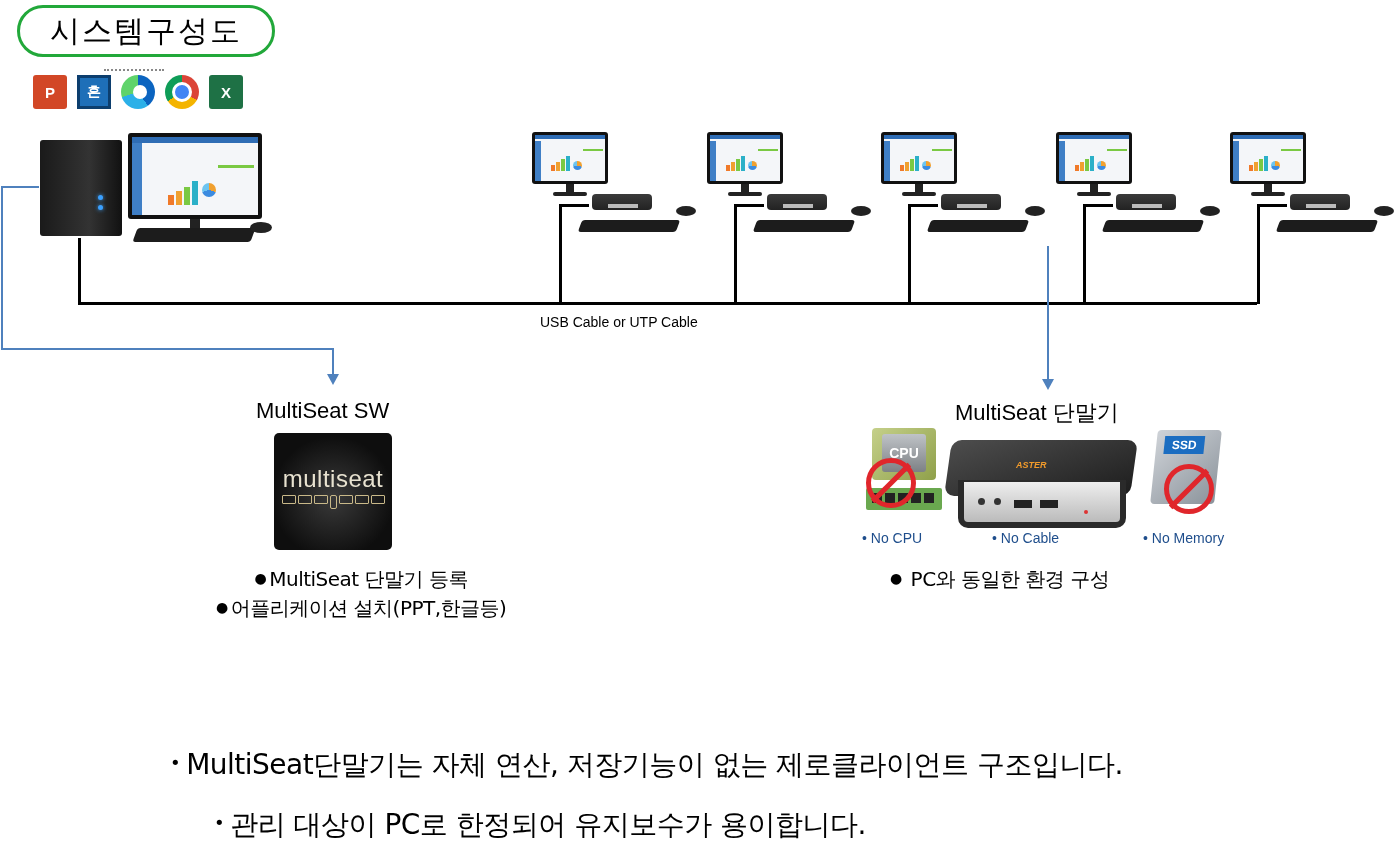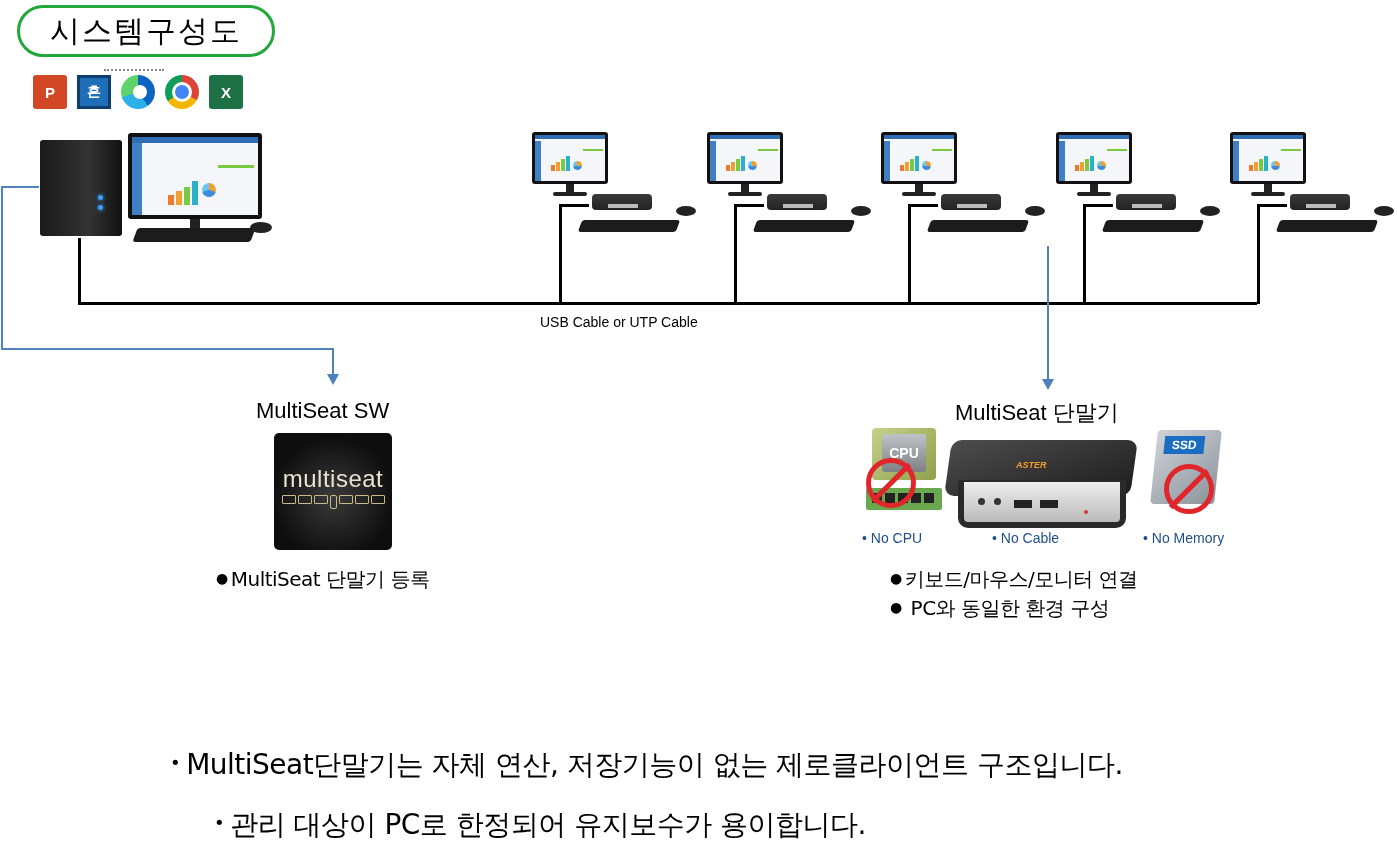--- a/index.html
+++ b/index.html
@@ -283,20 +283,21 @@
       <div class="seat"></div>
       <div class="seat"></div>
       <div class="seat mid"></div>
     <div class="seat"></div>
       <div class="seat"></div>
       <div class="seat"></div>
   </div>
 </div>
 <div class="abs bullets" style="left:216px;top:564px;text-align:center;">
   <div><span class="dot">●</span><span>MultiSeat  단말기 등록</span></div>
+  <div><span class="dot">●</span><span>어플리케이션 설치(PPT,한글등)</span></div>
 </div>
 
 <div class="abs section-title" style="left:955px;top:398px;">MultiSeat 단말기</div>
 
 <div class="abs hw-cpu">
   <div class="chip">
       <div class="die">CPU</div>
     </div>
   <div class="ram"></div>
   <div class="no-sign" style="left:0px;top:30px;"></div>
@@ -319,21 +320,20 @@
     <div class="ssd-label">SSD</div>
   </div>
   <div class="no-sign" style="left:10px;top:34px;"></div>
 </div>
 
 <div class="abs hw-caption" style="left:862px;top:530px;">• No CPU</div>
 <div class="abs hw-caption" style="left:992px;top:530px;">• No Cable</div>
 <div class="abs hw-caption" style="left:1143px;top:530px;">• No Memory</div>
 
 <div class="abs bullets" style="left:890px;top:564px;">
-  <div><span class="dot">●</span><span>키보드/마우스/모니터  연결</span></div>
   <div><span class="dot">●</span><span> PC와 동일한 환경 구성</span></div>
 </div>
 
 <div class="abs footer-text" style="top:746px;text-align:right;">
   <span class="dot">•</span><span>MultiSeat단말기는 자체 연산, 저장기능이 없는  제로클라이언트 구조입니다.</span>
 </div>
 <div class="abs footer-text" style="top:806px;margin-left:44px;">
   <span class="dot">•</span><span>관리 대상이 PC로 한정되어 유지보수가 용이합니다.</span>
 </div>
 

